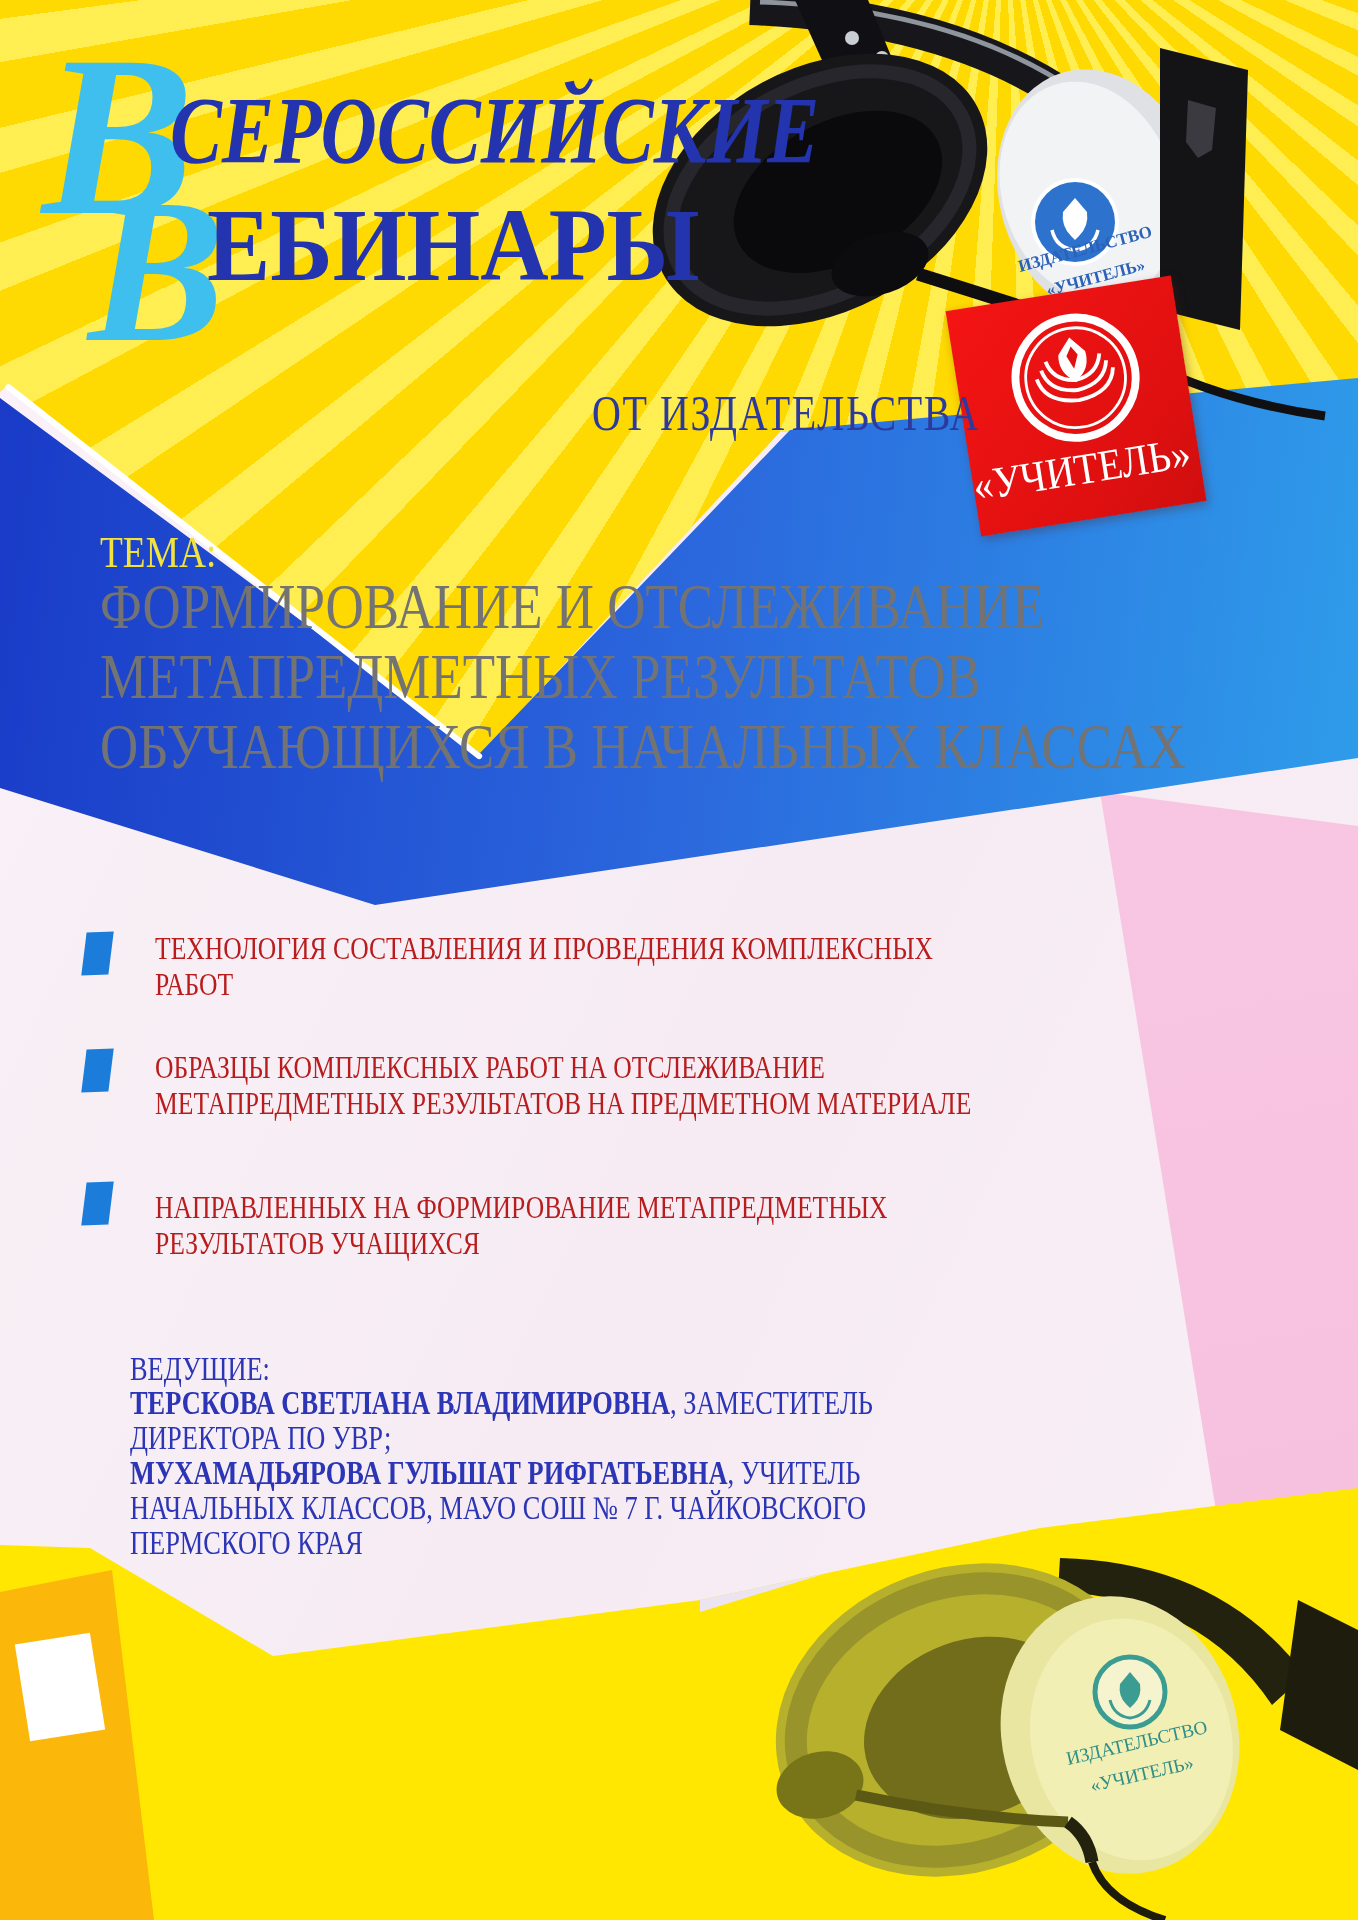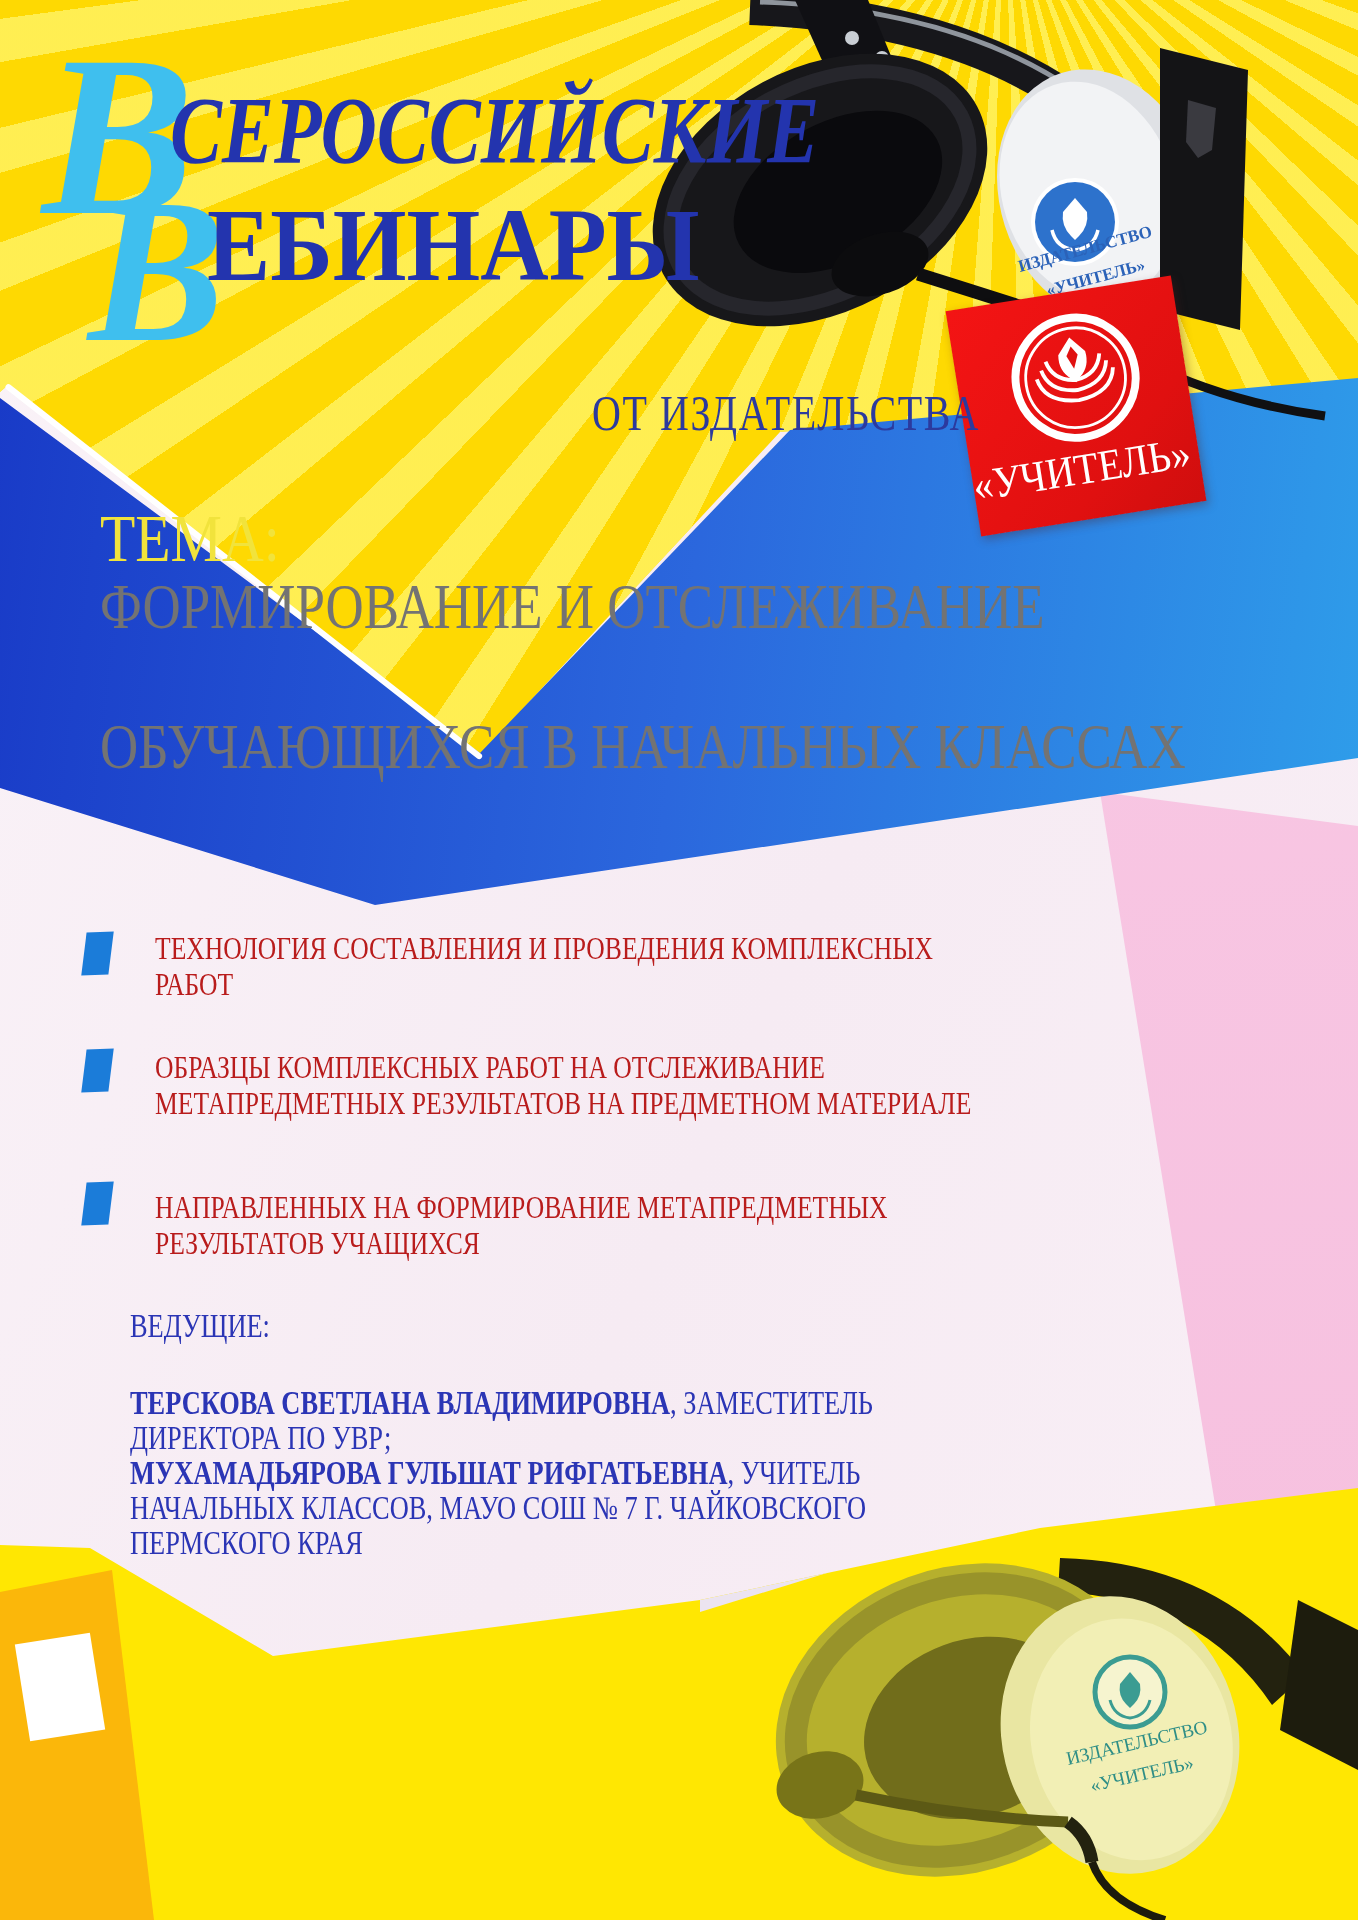--- a/index.html
+++ b/index.html
@@ -37,21 +37,21 @@
 
   
   .red-badge{left:962px;top:292px;width:228px;height:228px;
     background:linear-gradient(135deg,#f41414 0%,#e01010 70%,#cf0e0e 100%);
     transform:rotate(-9deg);box-shadow:2px 4px 10px rgba(80,30,30,.35);}
   .red-badge .emblem{position:absolute;left:50px;top:18px;width:136px;height:136px;}
   .badge-name{position:absolute;left:0;top:156px;width:100%;text-align:center;
     color:#ffffff;font-size:44px;line-height:1;}
 
   
-  .topic-label{left:100px;top:504px;font-size:68px;color:#f1e33c;line-height:1;}
+  .topic-label{left:100px;top:531px;font-size:44px;color:#f1e33c;line-height:1;}
   .topic-line{left:100px;font-size:63px;color:#737373;line-height:1;}
 
   
   .bullet-sq{width:27px;height:43px;background:#1b7cd9;transform:skewX(-9deg) rotate(-2deg);}
   .agenda-text{color:#b91c1c;font-size:32px;line-height:36px;}
   .presenter-text{color:#2b35b5;font-size:33px;line-height:35px;}
   .presenter-text b{font-weight:bold;}
 
   
   .bottom-yellow{left:0;top:0;width:1358px;height:1920px;background:#ffe702;
@@ -163,20 +163,22 @@
     <span class="cond sx80">ОТ ИЗДАТЕЛЬСТВА</span>
   </div>
 
   <div class="abs brand-caps" style="left:207px;top:194px;font-size:103px;"><span class="cond sx92">ЕБИНАРЫ</span></div>
 
   <div class="abs topic-label">
     <span class="cond sx85">ТЕМА:</span>
   </div>
   <div class="abs topic-line" style="top:576px;">
     <span class="cond sx84">ФОРМИРОВАНИЕ И ОТСЛЕЖИВАНИЕ</span></div>
+  <div class="abs topic-line" style="top:646px;">
+    <span class="cond sx84">МЕТАПРЕДМЕТНЫХ РЕЗУЛЬТАТОВ</span></div>
   <div class="abs topic-line" style="top:716px;">
     <span class="cond sx84">ОБУЧАЮЩИХСЯ В НАЧАЛЬНЫХ КЛАССАХ</span></div>
 
   <div class="abs bullet-sq" style="left:84px;top:932px;"></div>
   <div class="abs agenda-text" style="left:155px;top:930px;">
     <div><span class="cond sx80">ТЕХНОЛОГИЯ СОСТАВЛЕНИЯ И ПРОВЕДЕНИЯ КОМПЛЕКСНЫХ</span></div>
     <div><span class="cond sx80">РАБОТ</span></div>
   </div>
 
   <div class="abs bullet-sq" style="left:84px;top:1049px;"></div>
@@ -184,21 +186,21 @@
     <div><span class="cond sx80">ОБРАЗЦЫ КОМПЛЕКСНЫХ РАБОТ НА ОТСЛЕЖИВАНИЕ</span></div>
     <div><span class="cond sx80">МЕТАПРЕДМЕТНЫХ РЕЗУЛЬТАТОВ НА ПРЕДМЕТНОМ МАТЕРИАЛЕ</span></div>
   </div>
 
   <div class="abs bullet-sq" style="left:84px;top:1182px;"></div>
   <div class="abs agenda-text" style="left:155px;top:1189px;">
     <div><span class="cond sx80">НАПРАВЛЕННЫХ НА ФОРМИРОВАНИЕ МЕТАПРЕДМЕТНЫХ</span></div>
     <div><span class="cond sx80">РЕЗУЛЬТАТОВ УЧАЩИХСЯ</span></div>
   </div>
 
-  <div class="abs presenter-text" style="left:130px;top:1309px;">
+  <div class="abs presenter-text" style="left:130px;top:1352px;">
     <span class="cond sx80">ВЕДУЩИЕ:</span>
   </div>
   <div class="abs presenter-text" style="left:130px;top:1386px;">
     <div><span class="cond sx80"><b>ТЕРСКОВА СВЕТЛАНА ВЛАДИМИРОВНА</b><span>, ЗАМЕСТИТЕЛЬ</span></span></div>
     <div><span class="cond sx80">ДИРЕКТОРА ПО УВР;</span></div>
     <div><span class="cond sx80"><b>МУХАМАДЬЯРОВА ГУЛЬШАТ РИФГАТЬЕВНА</b><span>, УЧИТЕЛЬ</span></span></div>
     <div><span class="cond sx80">НАЧАЛЬНЫХ КЛАССОВ, МАУО СОШ № 7 Г. ЧАЙКОВСКОГО</span></div>
     <div><span class="cond sx80">ПЕРМСКОГО КРАЯ</span></div>
   </div>
 

